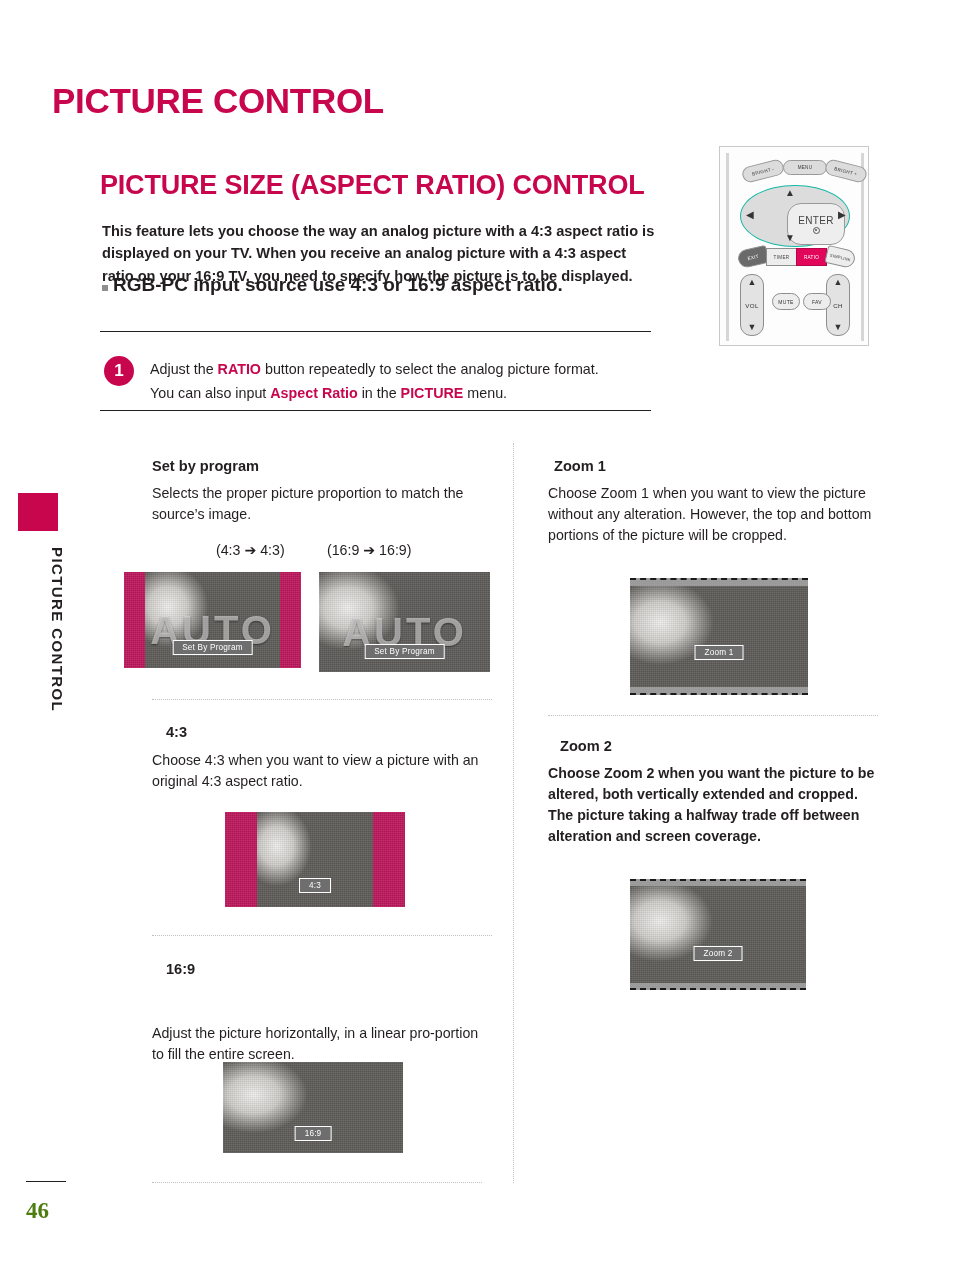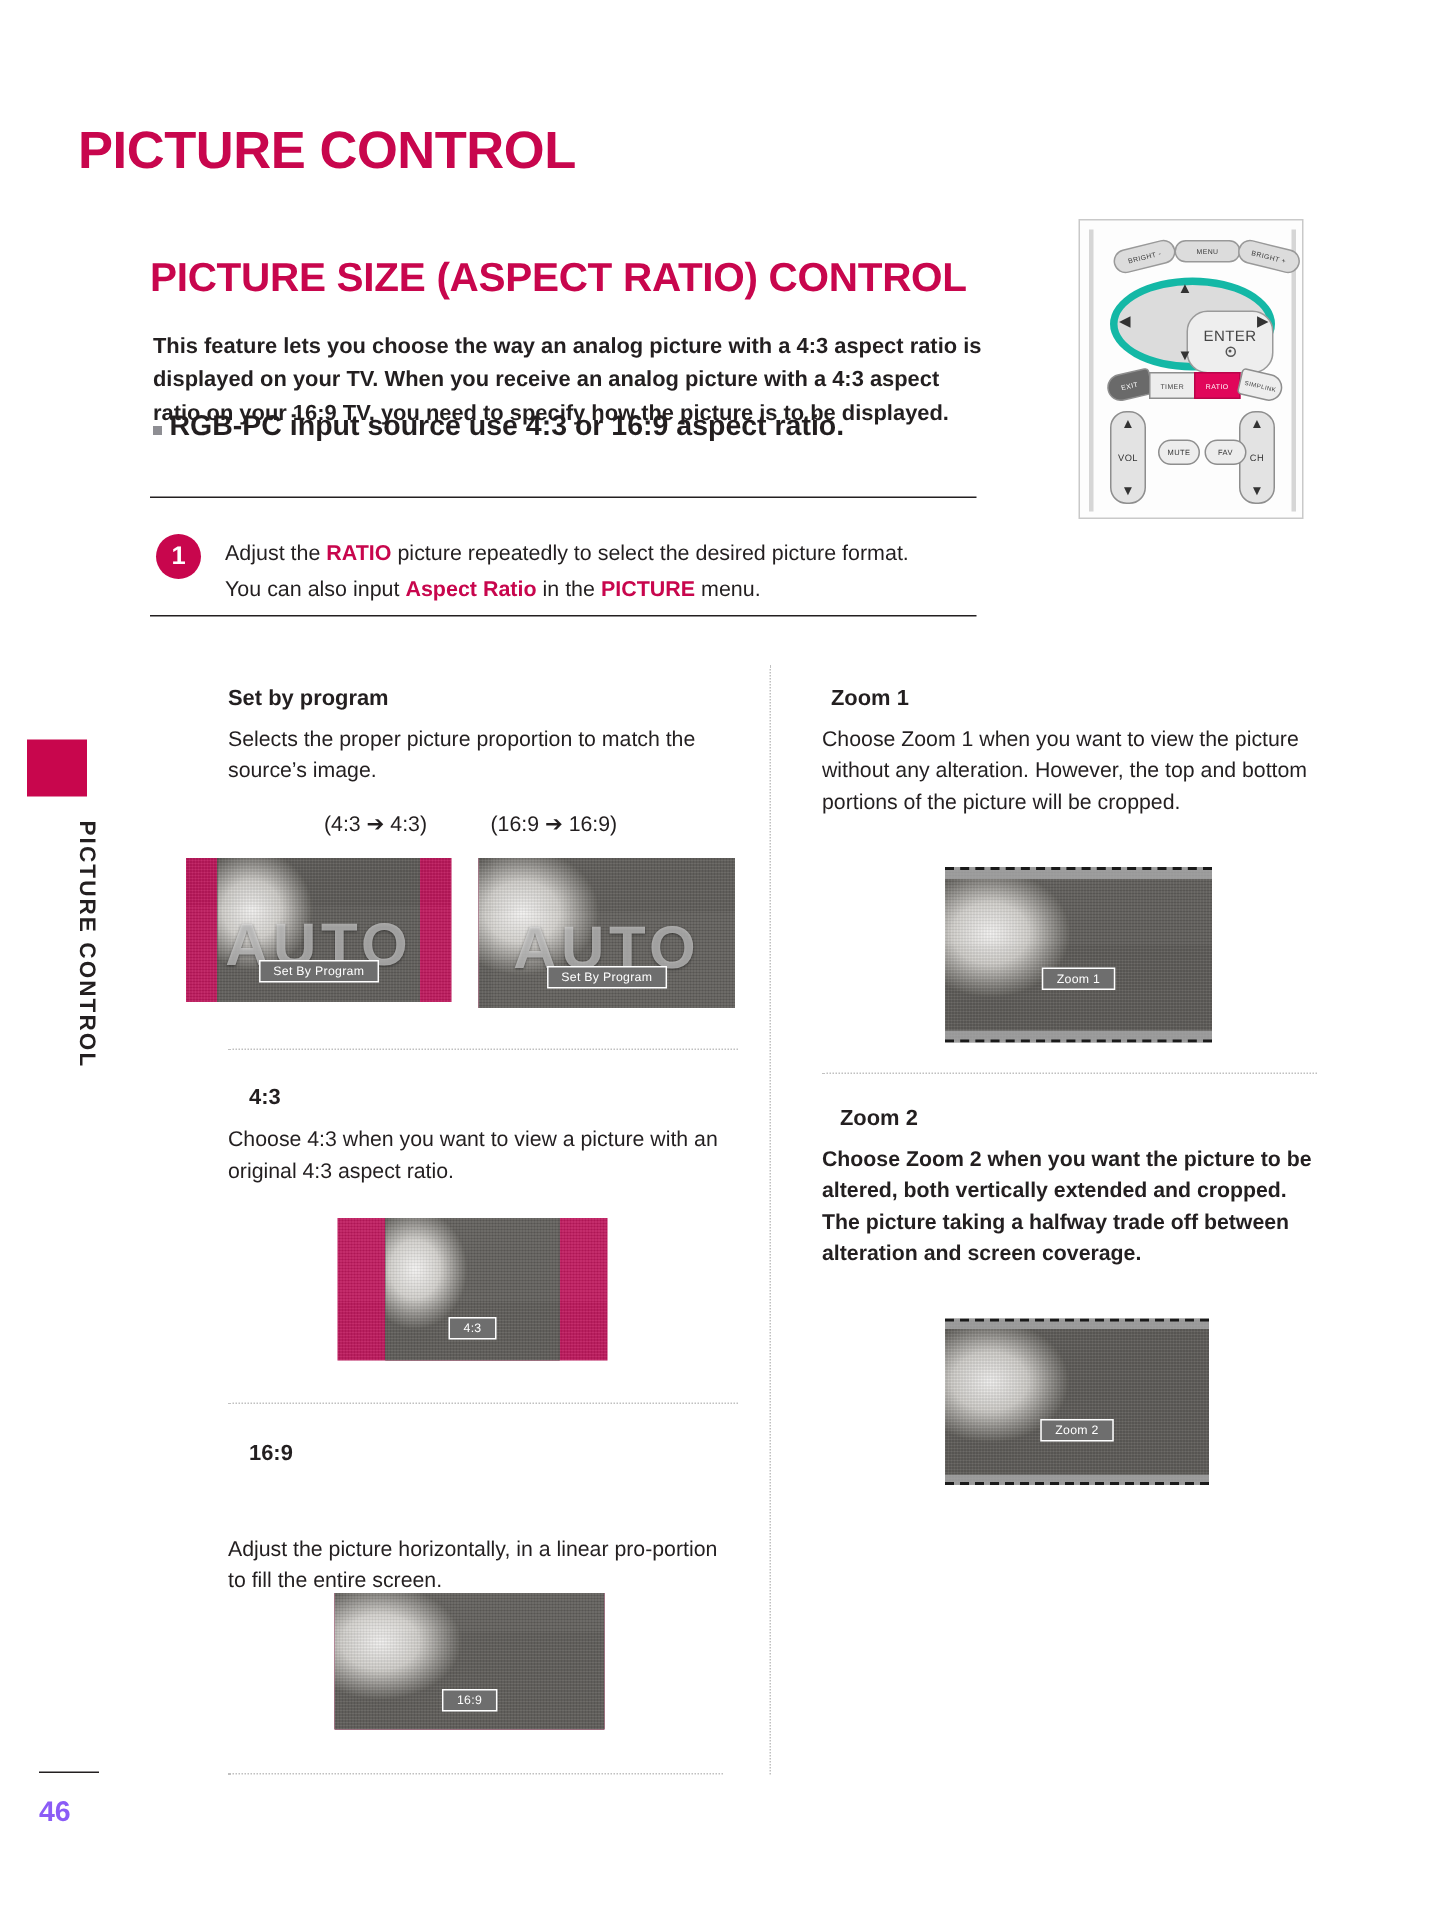--- a/index.html
+++ b/index.html
@@ -29,21 +29,21 @@
     white-space:nowrap;
   }
 
   
   #page-rule {
     position:absolute; left:26px; top:1181px; width:40px;
     border-top:1.6px solid #231f20;
   }
   #page-number {
     position:absolute; left:26px; top:1198px;
-    font-size:19px; font-weight:bold; color:#8b5cf6;
+    font-size:23px; font-weight:bold; color:#4d7c0f;font-family:Liberation Serif, serif;
   }
 
   
   #chapter-title {
     position:absolute; left:52px; top:58px;
     font-size:35px; font-weight:bold; letter-spacing:-0.3px;
     color:#c8064d;
   }
   #section-title {
     position:absolute; left:100px; top:148px;
@@ -98,21 +98,21 @@
     position:absolute; background:#dcdcdc; border:1px solid #999;
     border-radius:9px; display:flex; align-items:center; justify-content:center;
     font-size:4.6px; color:#3a3a3a; letter-spacing:0.3px;
   }
   #btn-bright-minus { left:22px; top:16px; width:42px; height:16px; transform:rotate(-14deg); }
   #btn-menu  { left:63px; top:13px; width:44px; height:15px; }
   #btn-bright-plus { left:105px; top:16px; width:42px; height:16px; transform:rotate(14deg); }
 
   #dpad {
     position:absolute; left:20px; top:38px; width:110px; height:62px;
-    background:#dcdcdc; border:5px solid #14b8a6; border-radius:50%;
+    background:#dcdcdc; border:1px solid #14b8a6; border-radius:50%;
   }
   #dpad-inner {
     position:absolute; left:46px; top:17px; width:58px; height:42px;
     background:#eee; border:1px solid #9a9a9a; border-radius:14px;
     display:flex; flex-direction:column; align-items:center; justify-content:center;
   }
   #enter-label { font-size:10px; color:#444; letter-spacing:0.3px; }
   #enter-dot { width:7px; height:7px; border:1.3px solid #555; border-radius:50%; margin-top:1px;
     display:flex; align-items:center; justify-content:center; }
   #enter-dot::after { content:""; width:2.5px; height:2.5px; background:#555; border-radius:50%; }
@@ -216,21 +216,21 @@
 
 <p id="intro">This feature lets you choose the way an analog picture with a 4:3 aspect ratio is displayed on your TV. When you receive an analog picture with a 4:3 aspect ratio on your 16:9 TV, you need to specify how the picture is to be displayed.</p>
 <div id="intro-bullet">
   <span class="sq"></span>
   <span>RGB-PC input source use 4:3 or 16:9 aspect ratio.</span>
 </div>
 
 <div id="rule-top"></div>
 <div id="step-badge">1</div>
 <div id="step-text">
-  <span>Adjust the </span><span class="kw">RATIO</span><span> picture repeatedly to select the desired picture format.</span><br>
+  <span>Adjust the </span><span class="kw">RATIO</span><span> button repeatedly to select the analog picture format.</span><br>
   <span>You can also input </span><span class="kw">Aspect Ratio</span><span> in the </span><span class="kw">PICTURE</span><span> menu.</span>
 </div>
 <div id="rule-bottom"></div>
 
 <div id="remote">
   <div class="rm-rail" id="rail-l"></div>
   <div class="rm-rail" id="rail-r"></div>
 
   <div class="rm-pill" id="btn-bright-minus">BRIGHT -</div>
   <div class="rm-pill" id="btn-menu">MENU</div>

